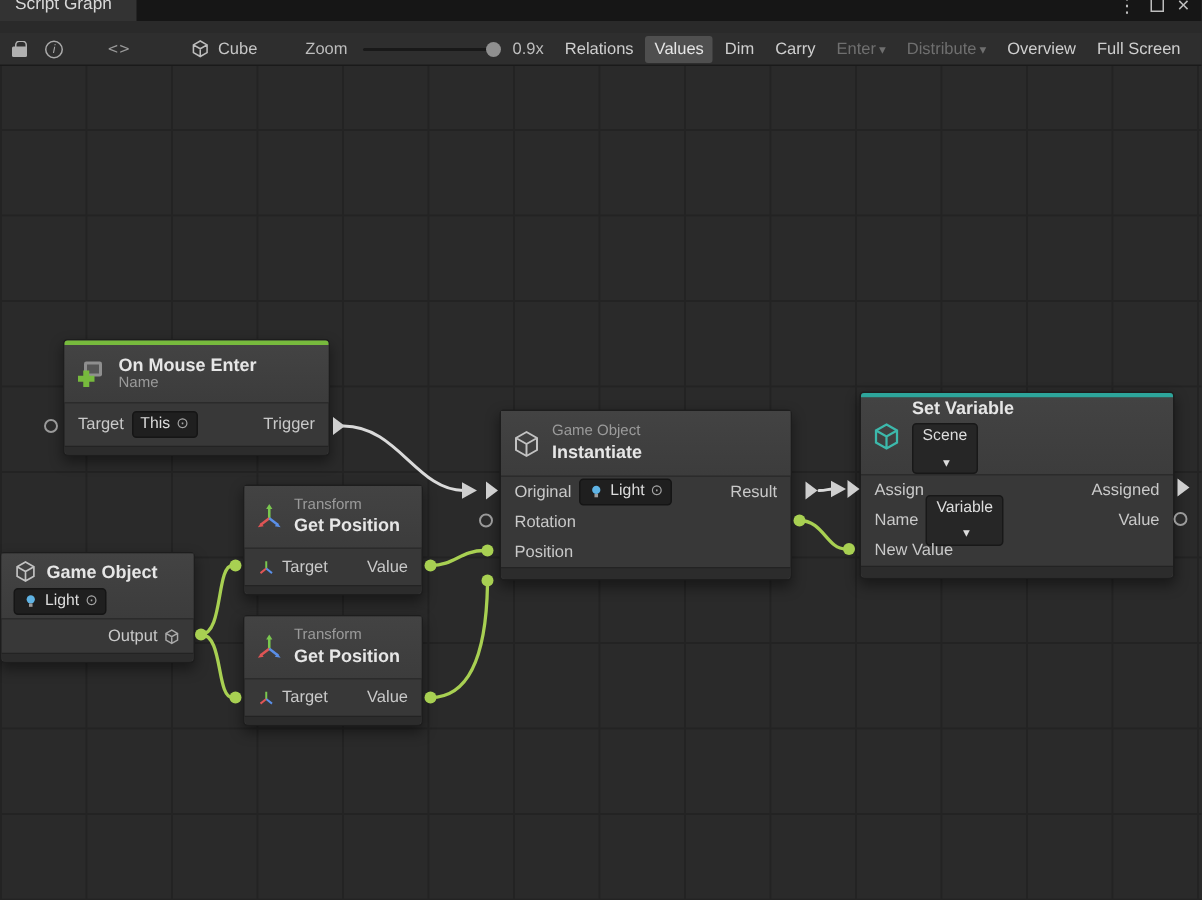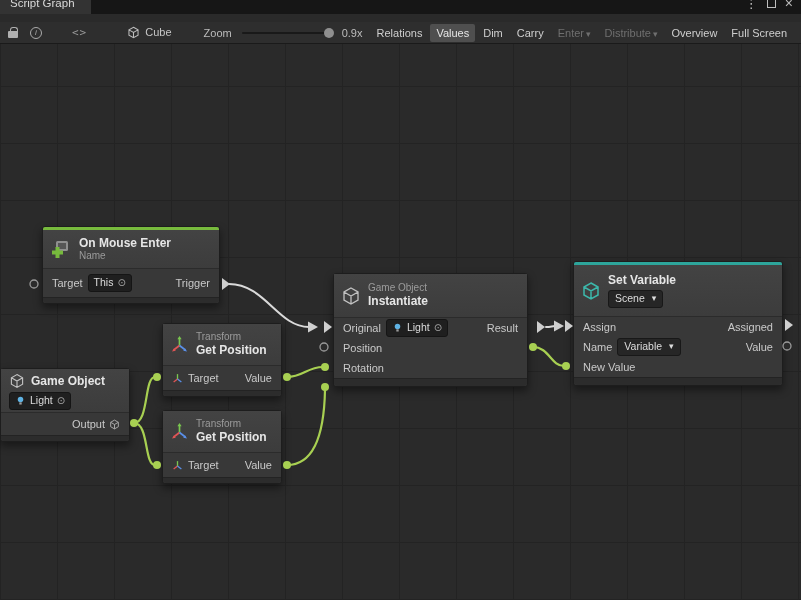--- a/index.html
+++ b/index.html
@@ -13,21 +13,21 @@
   .menu-dots { font-size:13px; line-height:1; }
   .maxbox { width:9px; height:9px; border:1px solid #bdbdbd; display:inline-block; }
   .closex { font-size:14px; line-height:1; }
 
   
   .toolbar { position:absolute; top:22px; left:0; width:801px; height:22px; background:#2e2e2e; border-bottom:1px solid #1a1a1a; display:flex; align-items:center; padding:0 8px; font-size:11px; color:#c6c6c6; }
   .lock { width:10px; height:7px; background:#b0b0b0; border-radius:1px; position:relative; margin-top:4px; }
   .lock:before { content:""; position:absolute; top:-4px; left:2px; width:6px; height:5px; border:1.5px solid #b0b0b0; border-bottom:none; border-radius:3px 3px 0 0; }
   .infoc { width:12px; height:12px; border:1px solid #aaaaaa; border-radius:50%; font-size:8px; display:flex; align-items:center; justify-content:center; color:#aaaaaa; margin-left:12px; font-style:italic; }
   .codeic { margin-left:30px; color:#9a9a9a; font-family:"DejaVu Sans Mono",monospace; font-size:11px; letter-spacing:1px; }
-  .ctx { display:flex; gap:5px; margin-left:40px; }
+  .ctx { display:flex; align-items:center; gap:5px; margin-left:40px; }
   .zoomlab { margin-left:32px; color:#bdbdbd; }
   .slider { position:relative; width:92px; height:12px; margin-left:10px; }
   .slider .track { position:absolute; top:5px; left:0; right:0; height:2px; background:#191919; border-radius:1px; }
   .slider .knob { position:absolute; top:1px; left:82px; width:10px; height:10px; border-radius:50%; background:#8f8f8f; }
   .zoomval { margin-left:8px; color:#bdbdbd; }
   .tgroup { margin-left:auto; display:flex; align-items:center; gap:2px; }
   .tbtn { padding:3px 6px; border-radius:2px; white-space:nowrap; color:#cfcfcf; }
   .tbtn.active { background:#4f4f4f; color:#e6e6e6; }
   .tbtn.dim { color:#6f6f6f; }
   .caret { font-size:9px; margin-left:2px; }
@@ -42,21 +42,21 @@
   .accent-event { background:#77ba3d; }
   .accent-var { background:#2da59b; }
   .n-header { background:linear-gradient(#434343,#3c3c3c); border-bottom:1px solid #2b2b2b; padding:14px 7px; display:flex; gap:7px; align-items:center; }
   .htxt { display:flex; flex-direction:column; justify-content:center; }
   .n-title { font-size:12px; font-weight:bold; color:#e6e6e6; line-height:1.2; white-space:nowrap; }
   .n-sub, .n-cat { font-size:10px; color:#9b9b9b; line-height:1.2; white-space:nowrap; }
   .n-row { display:flex; align-items:center; justify-content:space-between; padding:0 9px; font-size:11px; color:#c9c9c9; }
   .rleft, .rright { display:flex; align-items:center; gap:5px; white-space:nowrap; }
   .n-footer { background:#2c2c2c; border-top:1px solid #232323; height:6px; border-radius:0 0 3px 3px; }
   .chip { display:inline-flex; align-items:center; gap:4px; background:#1f1f1f; border:1px solid #151515; border-radius:3px; padding:1px 5px; font-size:10.5px; color:#dddddd; line-height:1.3; }
-  .ddchip { display:inline-flex; align-items:center; gap:5px; background:#262626; border:1px solid #181818; border-radius:3px; padding:1px 6px; font-size:10.5px; color:#dddddd; line-height:1.3; }
+  .ddchip { display:inline-flex; align-items:center; gap:5px; background:#262626; border:1px solid #181818; border-radius:3px; padding:1px 6px; font-size:10.5px; color:#dddddd; line-height:1.3;flex-direction:column; }
   .tgt { color:#a6a6a6; font-size:10px; }
   .ic { display:inline-flex; align-items:center; justify-content:center; }
 
   
   .wires { position:absolute; top:0; left:0; z-index:3; pointer-events:none; }
   .wflow { stroke:#dadada; stroke-width:2; fill:none; stroke-linecap:round; }
   .wval { stroke:#a8d052; stroke-width:2.2; fill:none; stroke-linecap:round; }
   .pflow { fill:#cfcfcf; }
   .pfull { fill:#a8d052; }
   .pempty { fill:#2b2b2b; stroke:#9a9a9a; stroke-width:1.3; }
@@ -263,26 +263,26 @@
           <span>Light</span>
           <span class="tgt">⊙</span>
         </span>
       </span>
       <span class="rright">
           <span>Result</span>
         </span>
     </div>
     <div class="n-row" style="height:20px">
       <span class="rleft">
+          <span>Rotation</span>
+        </span>
+    </div>
+    <div class="n-row" style="height:20px">
+      <span class="rleft">
           <span>Position</span>
-        </span>
-    </div>
-    <div class="n-row" style="height:20px">
-      <span class="rleft">
-          <span>Rotation</span>
         </span>
     </div>
     <div class="n-footer" style="height:8px"></div>
   </div>
 
   <div class="node" style="left:573px;top:217px;width:210px">
     <div class="accent accent-var"></div>
     <div class="n-header" style="height:52px">
       <span class="ic">
         <svg width="20" height="20" viewBox="0 0 20 20">

